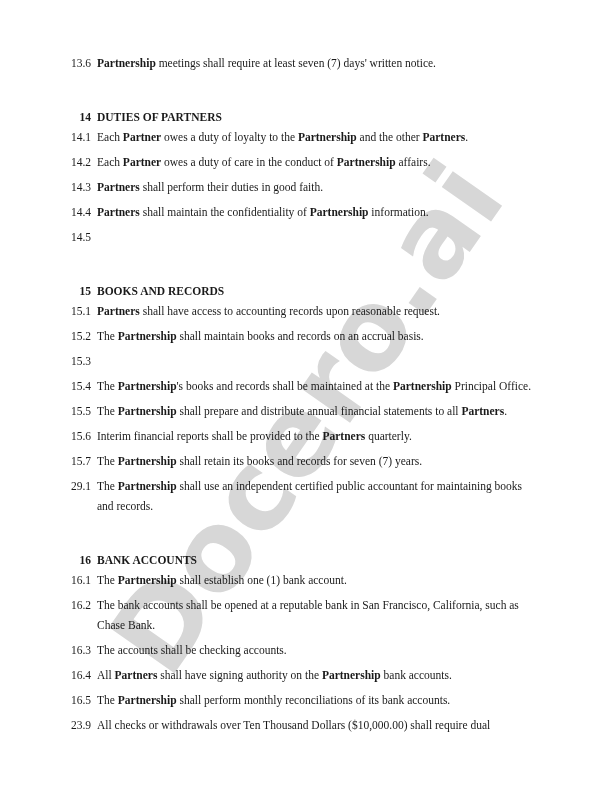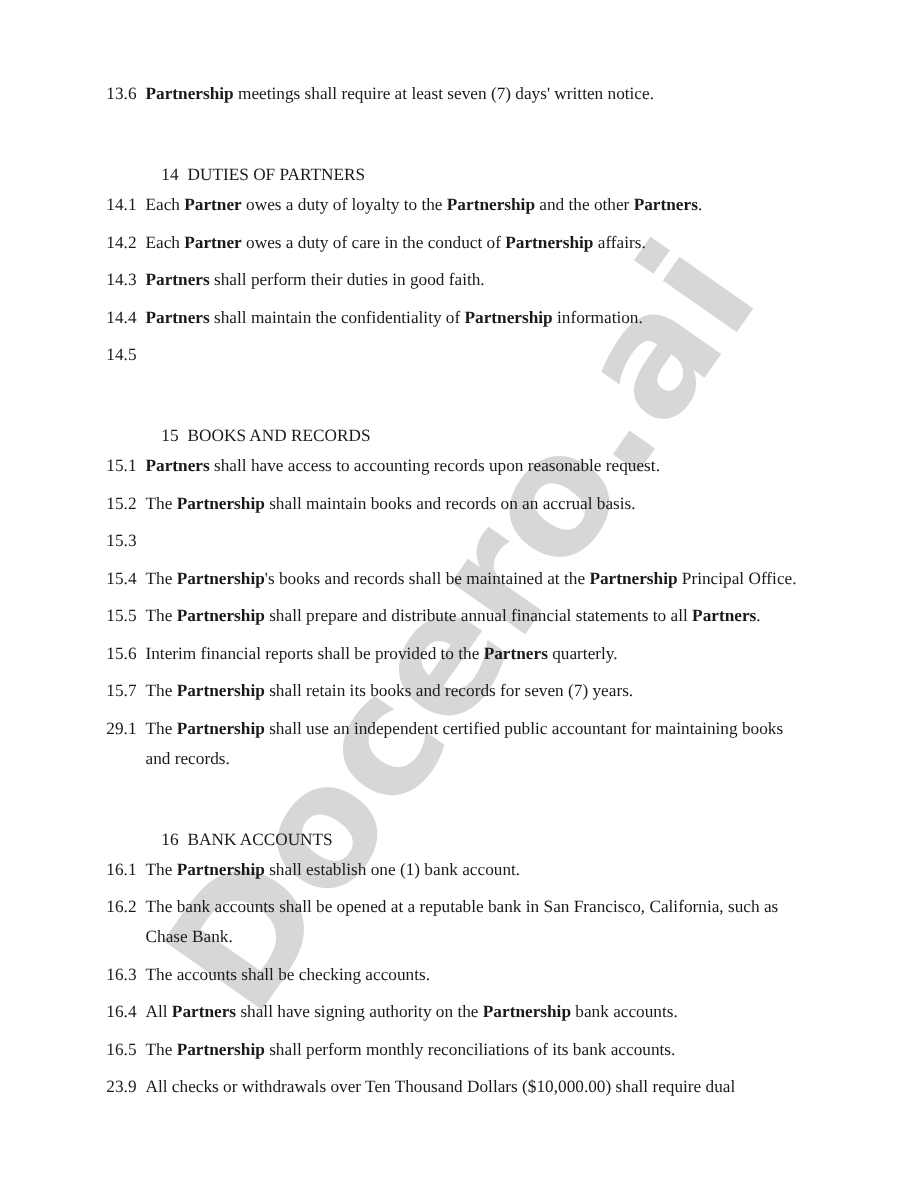--- a/index.html
+++ b/index.html
@@ -35,24 +35,23 @@
   }
   .row{
     display:grid;
     grid-template-columns:91px 440px;
     column-gap:6px;
     line-height:20px;
     margin-bottom:5px;
   }
   .row .num{ text-align:right; }
   .row.heading{
-    font-weight:normal;
+    font-weight:bold;
     margin-top:34px;
     margin-bottom:0;
-    padding-left:28px;
   }
 </style>
 </head>
 <body>
 
 <div class="page" style="color: rgb(26, 26, 26);">
   <div class="watermark" style="color: rgb(215, 215, 215);">Docero.ai</div>
   <div class="content" id="doc-content">
       <div class="row">
         <span class="num">13.6</span>

